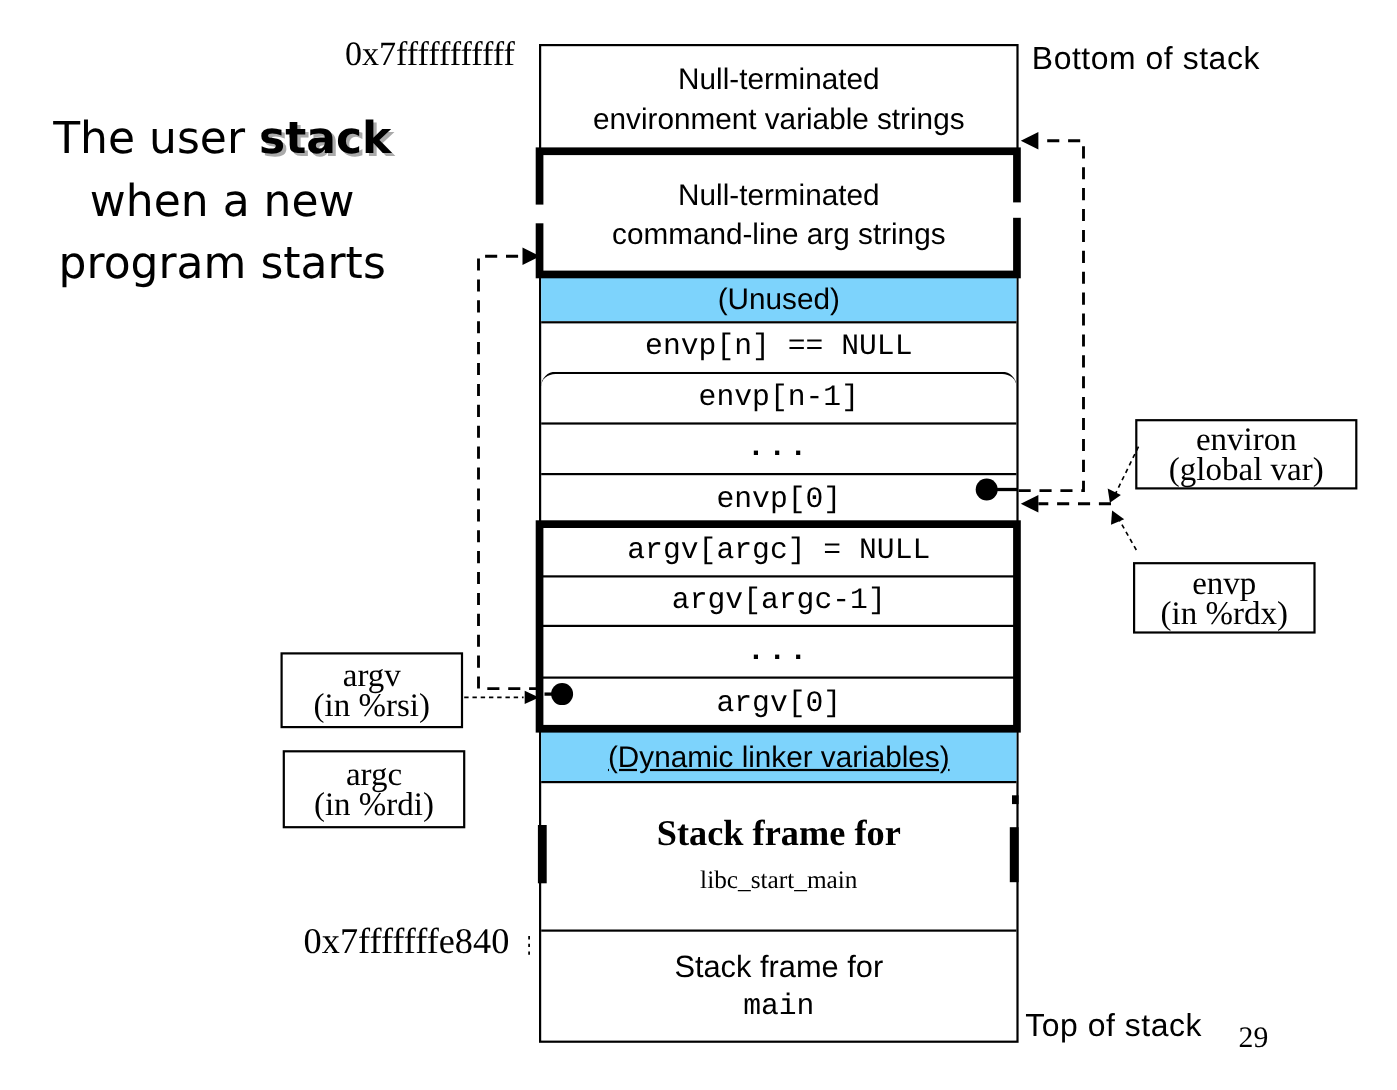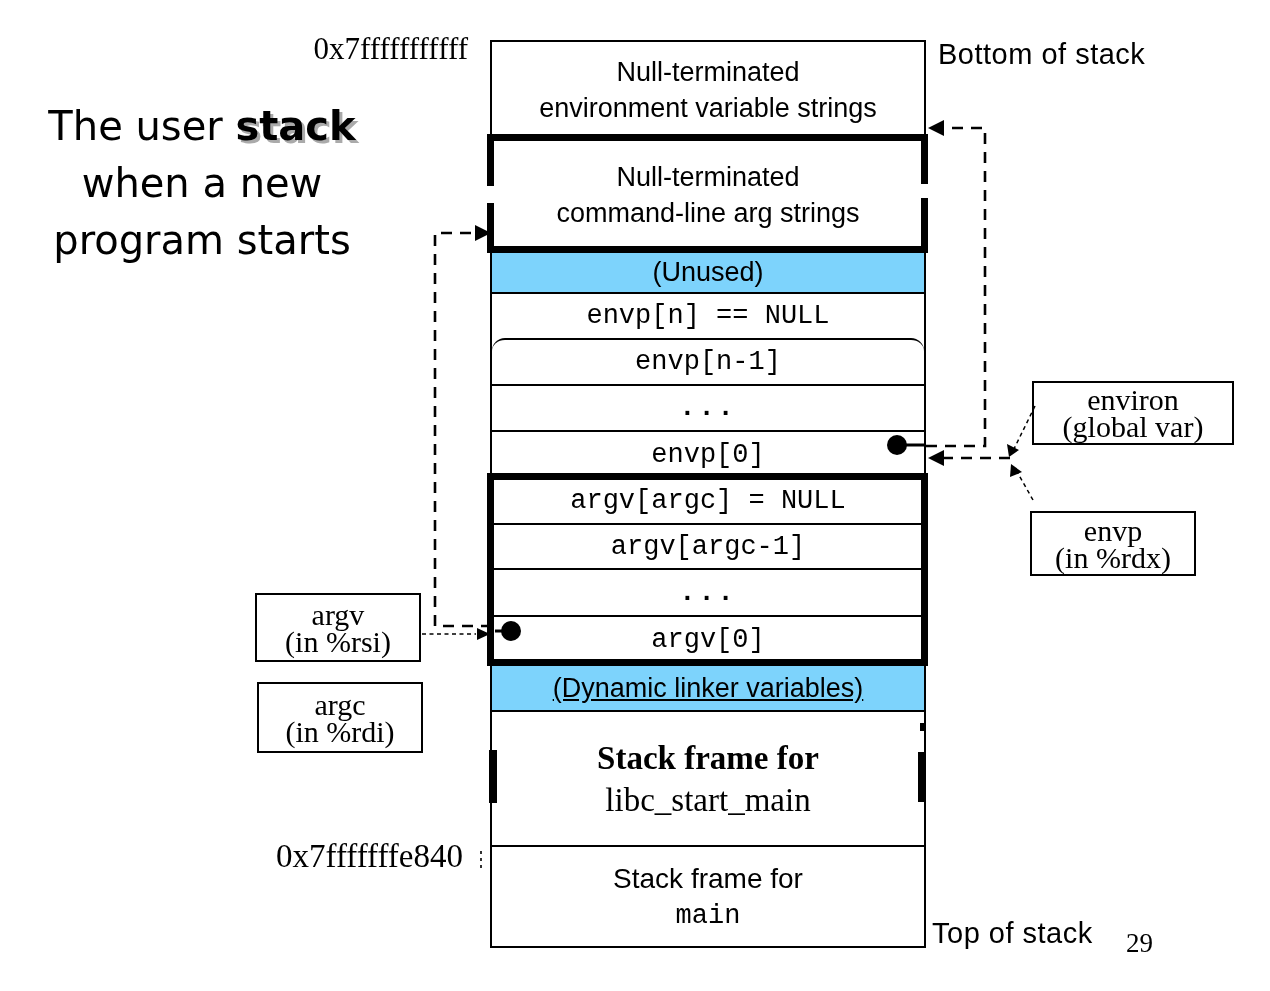--- a/index.html
+++ b/index.html
@@ -37,21 +37,21 @@
   .gap{background:#fff;z-index:4;}
   #gap-left{left:485px;top:186px;width:11px;height:17px;}
   #gap-right{left:919px;top:184px;width:11px;height:14px;}
   .edgebar{background:#000;z-index:4;}
   #bar-left{left:489px;top:750px;width:8px;height:53px;}
   #bar-right{left:918px;top:752px;width:8px;height:50px;}
   #tick-right{left:920px;top:723px;width:6px;height:8px;}
 
   
   .libc-line1{font-family:"Liberation Serif",serif;font-weight:bold;font-size:33px;line-height:42px;}
-  .libc-line2{font-family:"Liberation Serif",serif;font-size:33px;line-height:42px;}
+  .libc-line2{font-family:"Liberation Serif",serif;font-size:23px;line-height:42px;}
   .main-line1{font-size:28px;line-height:38px;}
   .main-line2{font-family:"Liberation Mono",monospace;font-size:27px;line-height:36px;}
 
   
   .reglabel{border:2px solid #000;box-sizing:border-box;background:#fff;
      font-family:"Liberation Serif",serif;font-size:30px;line-height:27px;
      display:flex;flex-direction:column;align-items:center;justify-content:center;z-index:5;}
   #label-environ{left:1032px;top:381px;width:202px;height:64px;}
   #label-envp{left:1030px;top:467px;width:166px;height:65px;margin-top:44px;}
   #label-argv{left:255px;top:593px;width:166px;height:69px;}

